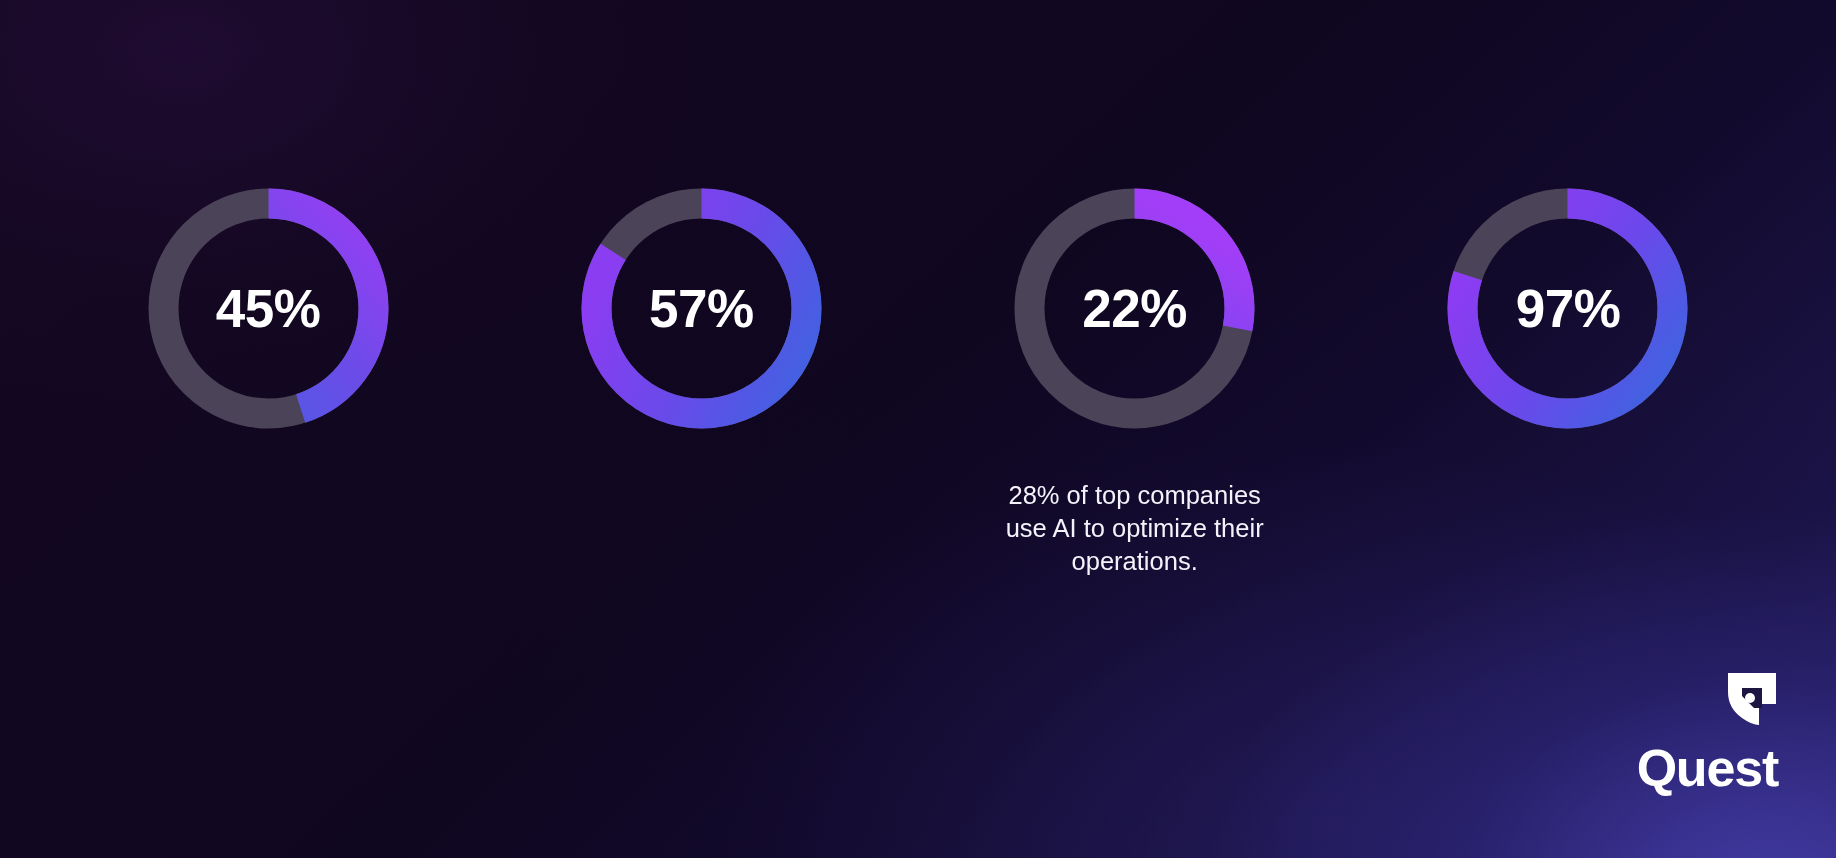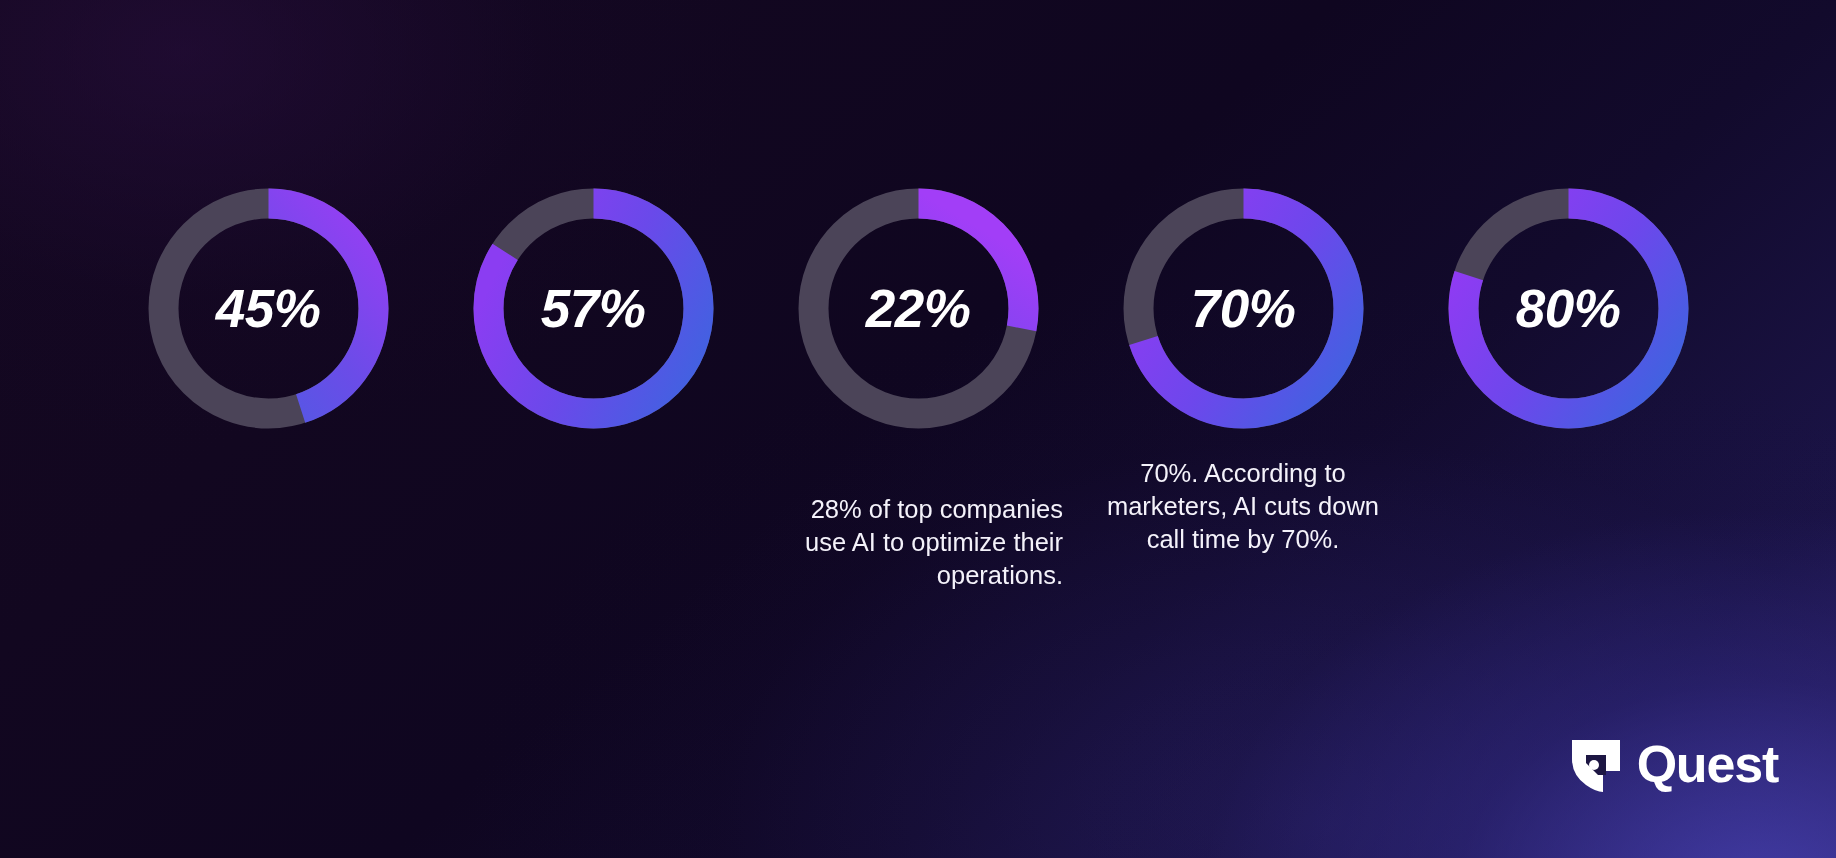--- a/index.html
+++ b/index.html
@@ -67,48 +67,47 @@
   .donut-value {
     position: relative;
     z-index: 3;
     color: #ffffff;
     font-size: 53px;
     font-weight: bold;
     letter-spacing: -0.5px;
     line-height: 1;
     text-align: center;
     font-family: "Liberation Sans", sans-serif;
-    font-style: italic;
   }
 
   .chart-caption {
     margin-top: 26px;
     color: #f4f2fa;
     font-size: 25.5px;
     line-height: 1.30;
     text-align: center;
     font-weight: 400;
     max-width: 290px;
     font-family: "Liberation Sans", sans-serif;
   }
 
   .cap-offset-1 { margin-top: 26px; }
   .cap-offset-2 { margin-top: 33px; }
-  .cap-offset-3 { margin-top: 62px; text-align: right; }
+  .cap-offset-3 { margin-top: 48px; }
   .cap-offset-4 { margin-top: 26px; }
   .cap-offset-5 { margin-top: 26px; }
 
   
   #brand-logo {
     position: absolute;
     right: 58px;
     bottom: 64px;
     display: flex;
-    flex-direction: row;
-    align-items: flex-start;
+    flex-direction: column;
+    align-items: flex-end;
     gap: 15px;
   }
 
   #brand-mark {
     width: 52px;
     height: 56px;
     display: block;
   }
 
   #brand-wordmark {
@@ -172,52 +171,35 @@
             </linearGradient>
           </defs>
           <circle cx="122.5" cy="122.5" r="105" fill="none" stroke="#4b4458" stroke-width="30"></circle>
           <circle class="donut-arc" cx="122.5" cy="122.5" r="105" fill="none" stroke="url(#grad3)" stroke-width="30" stroke-linecap="butt" stroke-dasharray="184.73 476.01" stroke-dashoffset="0"></circle>
         </svg>
         <div class="donut-value">22%</div>
       </div>
       <div class="chart-caption cap-offset-3">28% of top companies use AI to optimize their operations.</div>
     </div>
 
-    <div class="chart-cell">
-      <div class="donut-wrap">
-        <svg class="donut-svg" viewBox="0 0 245 245">
-          <defs>
-            <linearGradient id="grad4" x1="70%" y1="0%" x2="5%" y2="95%">
-              <stop offset="0%" stop-color="#8f3bf3"></stop>
-              <stop offset="50%" stop-color="#6d47ec"></stop>
-              <stop offset="100%" stop-color="#3f63e0"></stop>
-            </linearGradient>
-          </defs>
-          <circle cx="122.5" cy="122.5" r="105" fill="none" stroke="#4b4458" stroke-width="30"></circle>
-          <circle class="donut-arc" cx="122.5" cy="122.5" r="105" fill="none" stroke="url(#grad4)" stroke-width="30" stroke-linecap="butt" stroke-dasharray="461.81 198.92" stroke-dashoffset="0"></circle>
-        </svg>
-        <div class="donut-value">70%</div>
-      </div>
-      <div class="chart-caption cap-offset-4">70%. According to marketers, AI cuts down call time by 70%.</div>
-    </div>
 
     <div class="chart-cell">
       <div class="donut-wrap">
         <svg class="donut-svg" viewBox="0 0 245 245">
           <defs>
             <linearGradient id="grad5" x1="72%" y1="0%" x2="5%" y2="92%">
               <stop offset="0%" stop-color="#8f3bf3"></stop>
               <stop offset="50%" stop-color="#6d47ec"></stop>
               <stop offset="100%" stop-color="#3f63e0"></stop>
             </linearGradient>
           </defs>
           <circle cx="122.5" cy="122.5" r="105" fill="none" stroke="#4b4458" stroke-width="30"></circle>
           <circle class="donut-arc" cx="122.5" cy="122.5" r="105" fill="none" stroke="url(#grad5)" stroke-width="30" stroke-linecap="butt" stroke-dasharray="527.79 132.95" stroke-dashoffset="0"></circle>
         </svg>
-        <div class="donut-value">80%</div>
+        <div class="donut-value">97%</div>
       </div>
     </div>
 
   </div>
 
   <div id="brand-logo">
     <svg id="brand-mark" viewBox="0 0 52 56">
       <path d="M2 2 H50 V33 H33 V54 Q26 54 16 47 Q2 37 2 21 Z" fill="#ffffff"></path>
       <path d="M16 17 H36 V37 H28 L16 25 Z" fill="#1d1643"></path>
       <circle cx="24" cy="27" r="5" fill="#ffffff"></circle>

